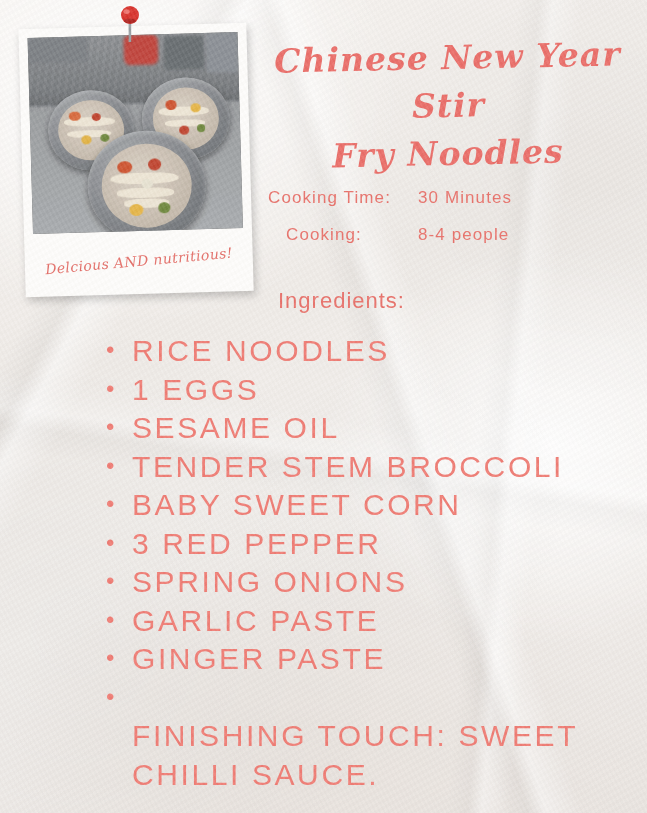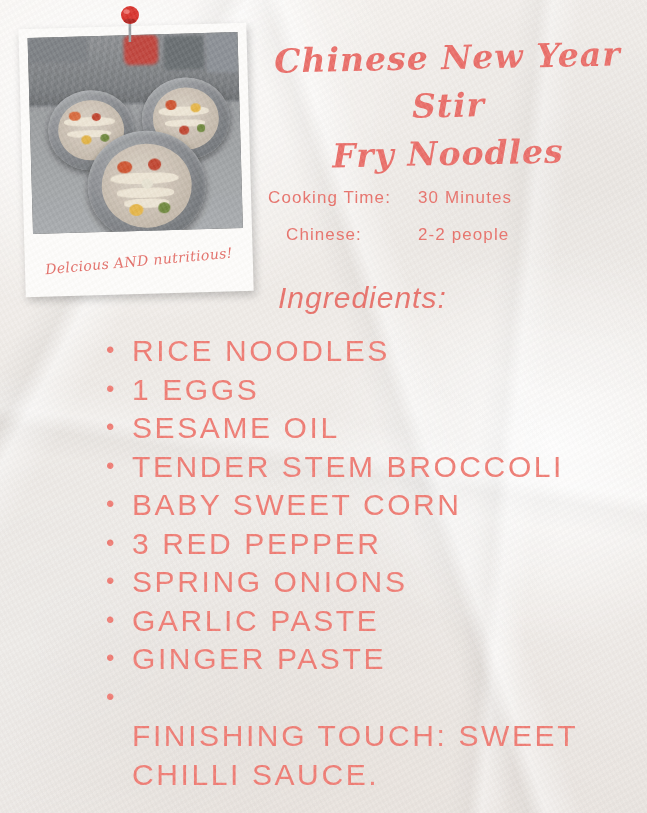--- a/index.html
+++ b/index.html
@@ -164,26 +164,25 @@
     align-items: flex-start;
     margin-bottom: 17px;
   }
   .meta-row .label { width: 150px; }
   .meta-row.indent .label { padding-left: 18px; }
   .meta-row .value { }
 
   
   #ing-heading {
     position: absolute;
-    left: 278px; top: 281px;
-    font-size: 30px;
+    left: 278px; top: 288px;
+    font-size: 22px;
     color: #e8736c;
     letter-spacing: 1px;
     z-index: 3;
-    font-style: italic;
   }
   #ing-list {
     position: absolute;
     left: 100px; top: 332px;
     width: 520px;
     list-style: none;
     z-index: 3;
   }
   #ing-list li {
     position: relative;
@@ -281,22 +280,22 @@
     <div class="line line1">Chinese New Year Stir</div>
     <div class="line line2">Fry Noodles</div>
   </div>
 
   <div id="meta">
     <div class="meta-row">
       <span class="label">Cooking Time:</span>
       <span class="value">30 Minutes</span>
     </div>
     <div class="meta-row indent">
-      <span class="label">Chinese:</span>
-      <span class="value">2-2 people</span>
+      <span class="label">Cooking:</span>
+      <span class="value">8-4 people</span>
     </div>
   </div>
 
   <div id="ing-heading">Ingredients:</div>
 
   <ul id="ing-list">
     <li>RICE NOODLES</li>
     <li>1 EGGS</li>
     <li>SESAME OIL</li>
     <li>TENDER STEM BROCCOLI</li>

